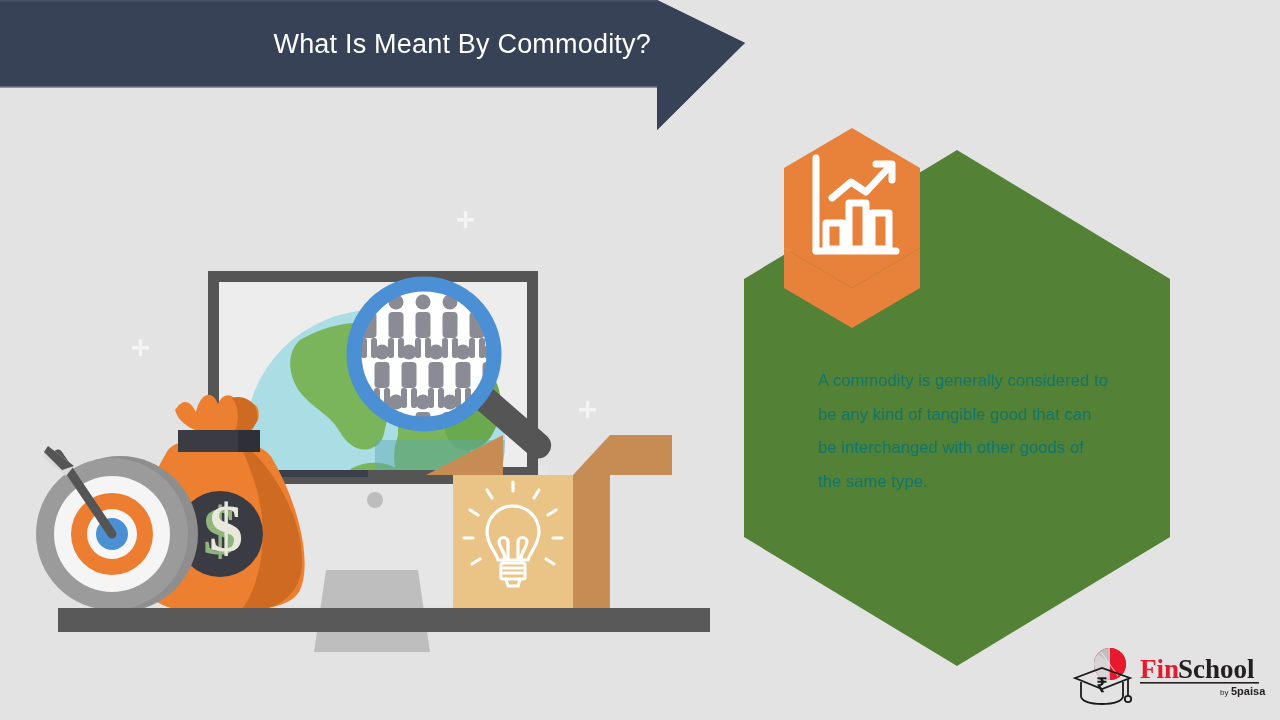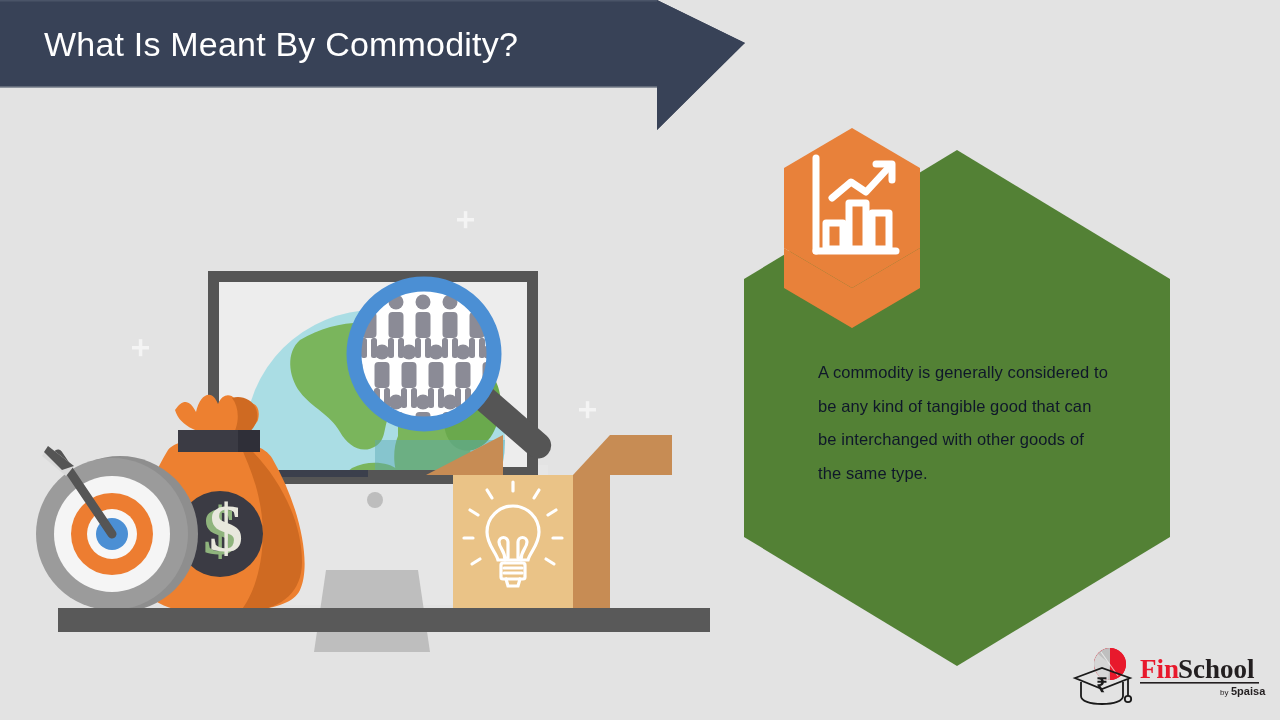--- a/index.html
+++ b/index.html
@@ -10,42 +10,43 @@
     position:relative;
   }
   #slide { position:absolute; left:0; top:0; width:1280px; height:720px; }
 
   
   .title-banner {
     position:absolute; left:0; top:0; width:760px; height:140px;
   }
   .title-banner svg { display:block; }
   .title-text {
-    position:absolute; left:44px; top:16px;
+    position:absolute; left:11px; top:16px;
     width:640px; height:56px;
     color:#ffffff;
-    font-size:34px;
+    font-size:27px;
     font-weight:400;
     letter-spacing:.2px;
     white-space:nowrap;
     line-height:56px;
+    text-align:right;
   }
 
   
   .illustration { position:absolute; left:0; top:150px; width:760px; height:520px; }
   .illustration svg { display:block; }
 
   
   .hex-group { position:absolute; left:720px; top:120px; width:480px; height:560px; }
   .hex-group svg { display:block; }
   .hex-body-text {
     position:absolute;
-    left:98px; top:236px;
+    left:98px; top:244px;
     width:290px;
-    color:#0f172a;
+    color:#0f766e;
     font-size:16.5px;
     line-height:33.5px;
     letter-spacing:.1px;
   }
 
   
   .logo { position:absolute; left:1068px; top:646px; width:200px; height:62px; }
   .logo svg { display:block; }
 </style>
 </head>

